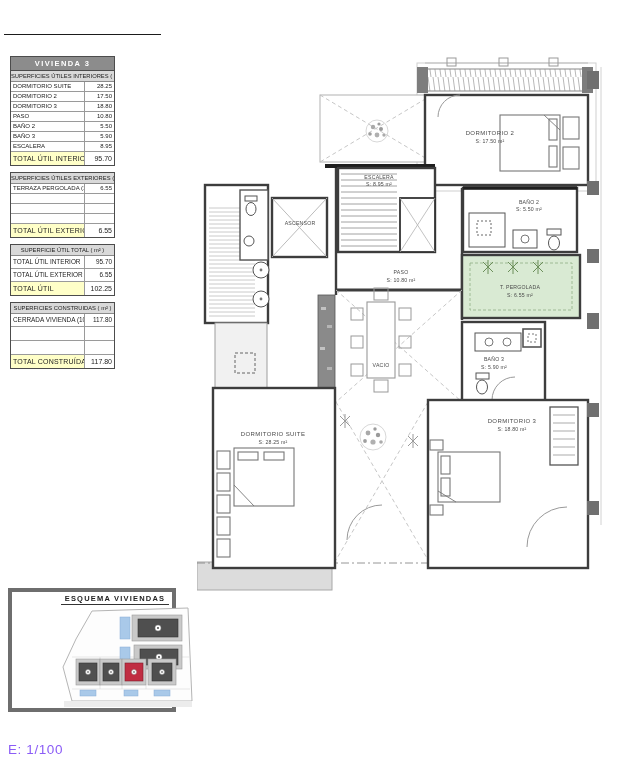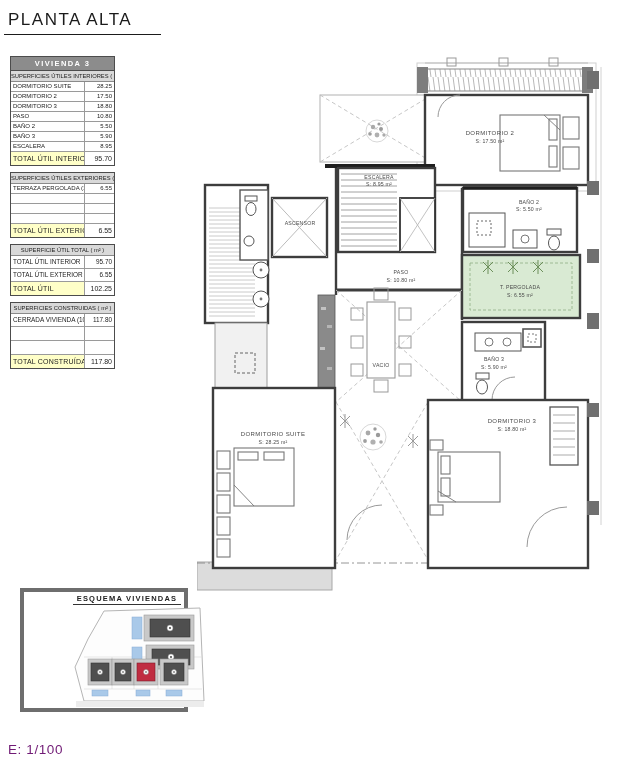--- a/index.html
+++ b/index.html
@@ -32,33 +32,32 @@
   .rl{font-family:"Liberation Sans",sans-serif;font-size:6px;fill:#4a4a4a;
       text-anchor:middle;letter-spacing:0.4px;}
   .rl2{font-size:5.2px;letter-spacing:0.2px;}
   .wall{fill:#fff;stroke:#3d3d3d;stroke-width:2.4;}
   .thin{stroke:#999;fill:none;stroke-width:1;}
   .furn{fill:#fff;stroke:#777;stroke-width:1.1;}
   .fix{fill:#fff;stroke:#555;stroke-width:1;}
   .dash{stroke:#bfbfbf;stroke-width:0.9;stroke-dasharray:4 3;fill:none;}
 
   
-  .esq{position:absolute;left:20px;top:588px;width:168px;height:124px;border:4px solid #6e6e6e;
+  .esq{position:absolute;left:8px;top:588px;width:168px;height:124px;border:4px solid #6e6e6e;
        background:#fff;box-sizing:border-box;padding-left:46px;}
   .esq-title{font-size:7.5px;font-weight:bold;text-align:center;letter-spacing:1.2px;
              padding:2px 0 1px 0;margin:0 3px;border-bottom:1.2px solid #333;}
 
-  .scale{position:absolute;left:8px;top:742px;font-size:13.5px;letter-spacing:0.6px;color:#701a75;}
+  .scale{position:absolute;left:8px;top:742px;font-size:13.5px;letter-spacing:0.6px;color:#8b5cf6;}
 </style>
 </head>
 <body>
 
 <div class="sheet">
 
-  <div class="title">PLANTA ALTA</div>
   <div class="title-rule"></div>
 
   <div class="panel">
 
     <div class="t">
       <div class="t-head">VIVIENDA 3</div>
       <div class="t-sub">SUPERFICIES ÚTILES INTERIORES ( m² )</div>
       <div class="tr">
           <div class="l">DORMITORIO SUITE</div>
           <div class="v">28.25</div>

